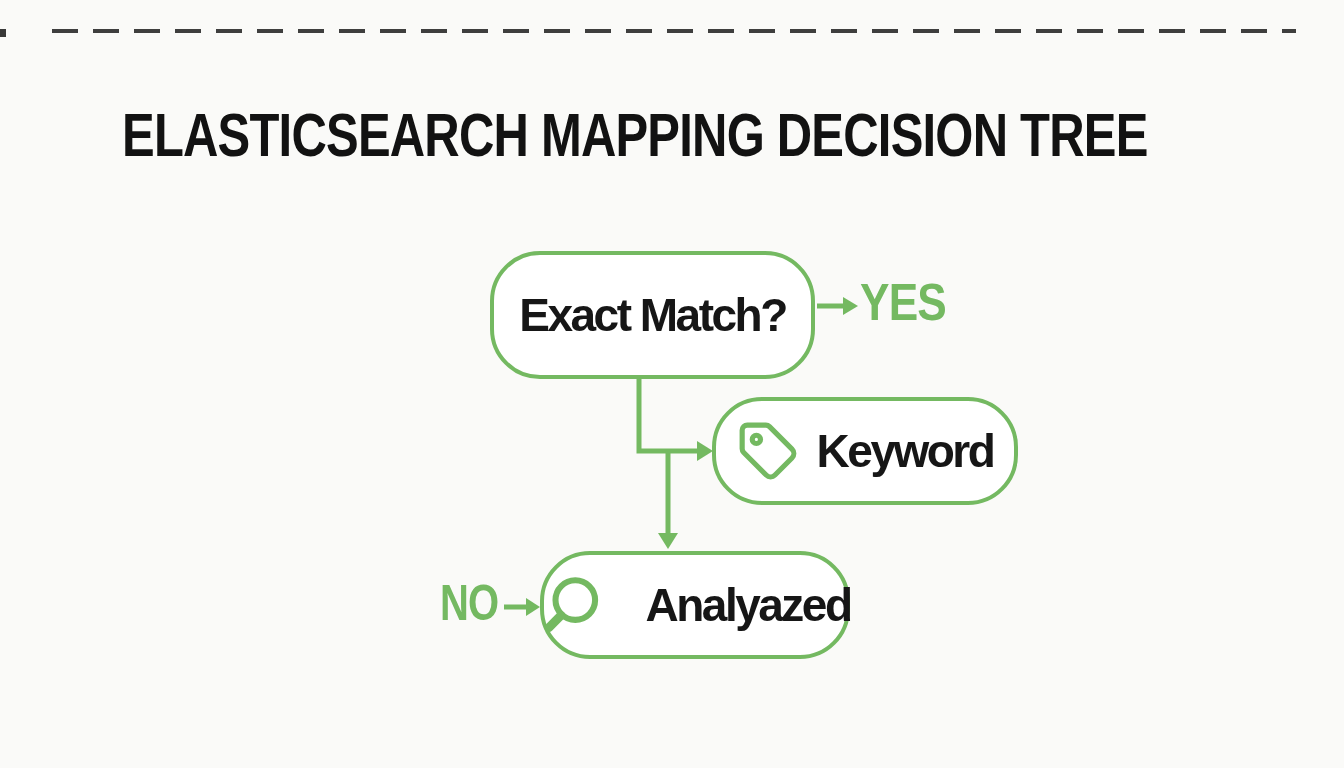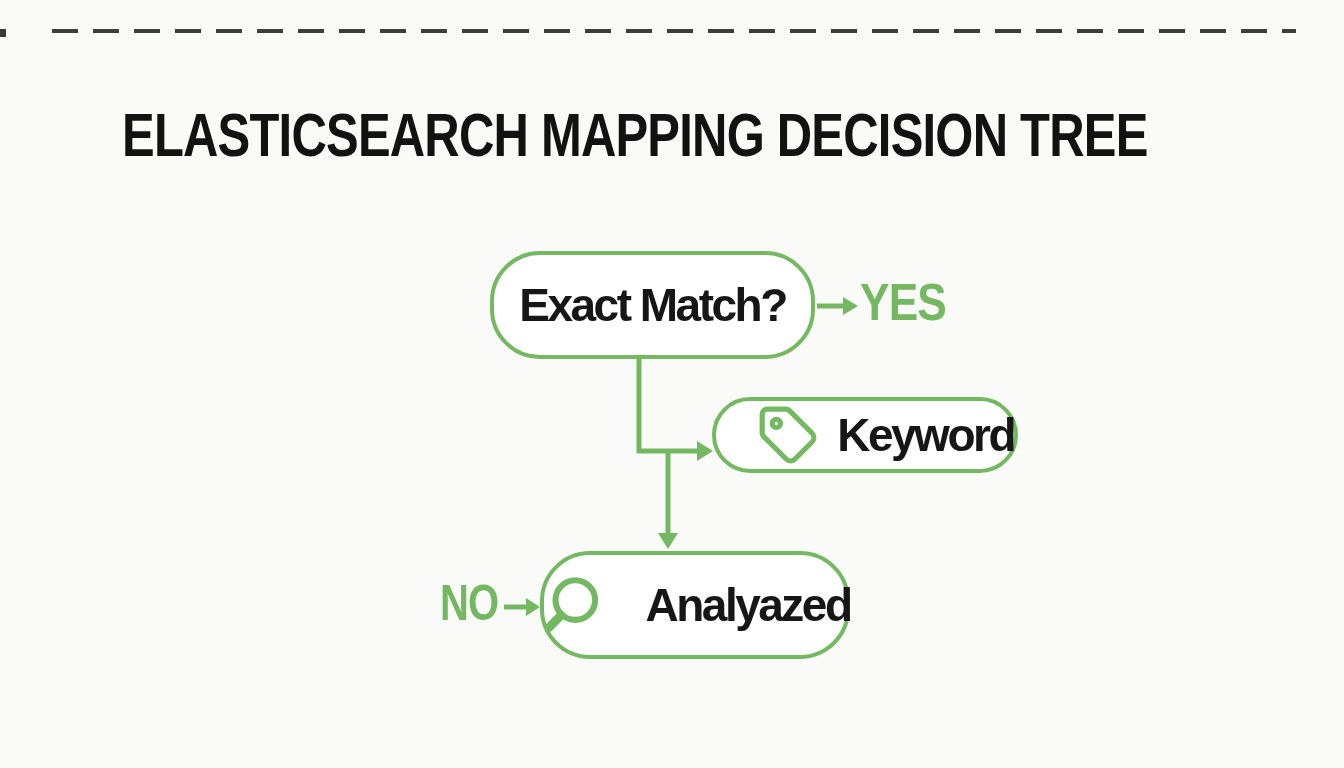--- a/index.html
+++ b/index.html
@@ -59,22 +59,22 @@
     position: absolute;
     box-sizing: border-box;
     background: #ffffff;
     border: 4px solid #74b961;
     border-radius: 50px;
     display: flex;
     align-items: center;
     justify-content: center;
     gap: 18px;
   }
-  .node-exact    { left: 490px; top: 222px; width: 325px; height: 108px; }
-  .node-keyword  { left: 712px; top: 368px; width: 306px; height: 76px; justify-content: flex-end; }
+  .node-exact    { left: 490px; top: 222px; width: 325px; height: 128px; }
+  .node-keyword  { left: 712px; top: 368px; width: 306px; height: 108px; }
   .node-analyzed { left: 540px; top: 522px; width: 310px; height: 108px; gap: 40px; }
   .node-label {
     font-size: 46px;
     font-weight: bold;
     letter-spacing: -2.5px;
     color: #161616;
     white-space: nowrap;
   }
   .branch-label {
     position: absolute;

